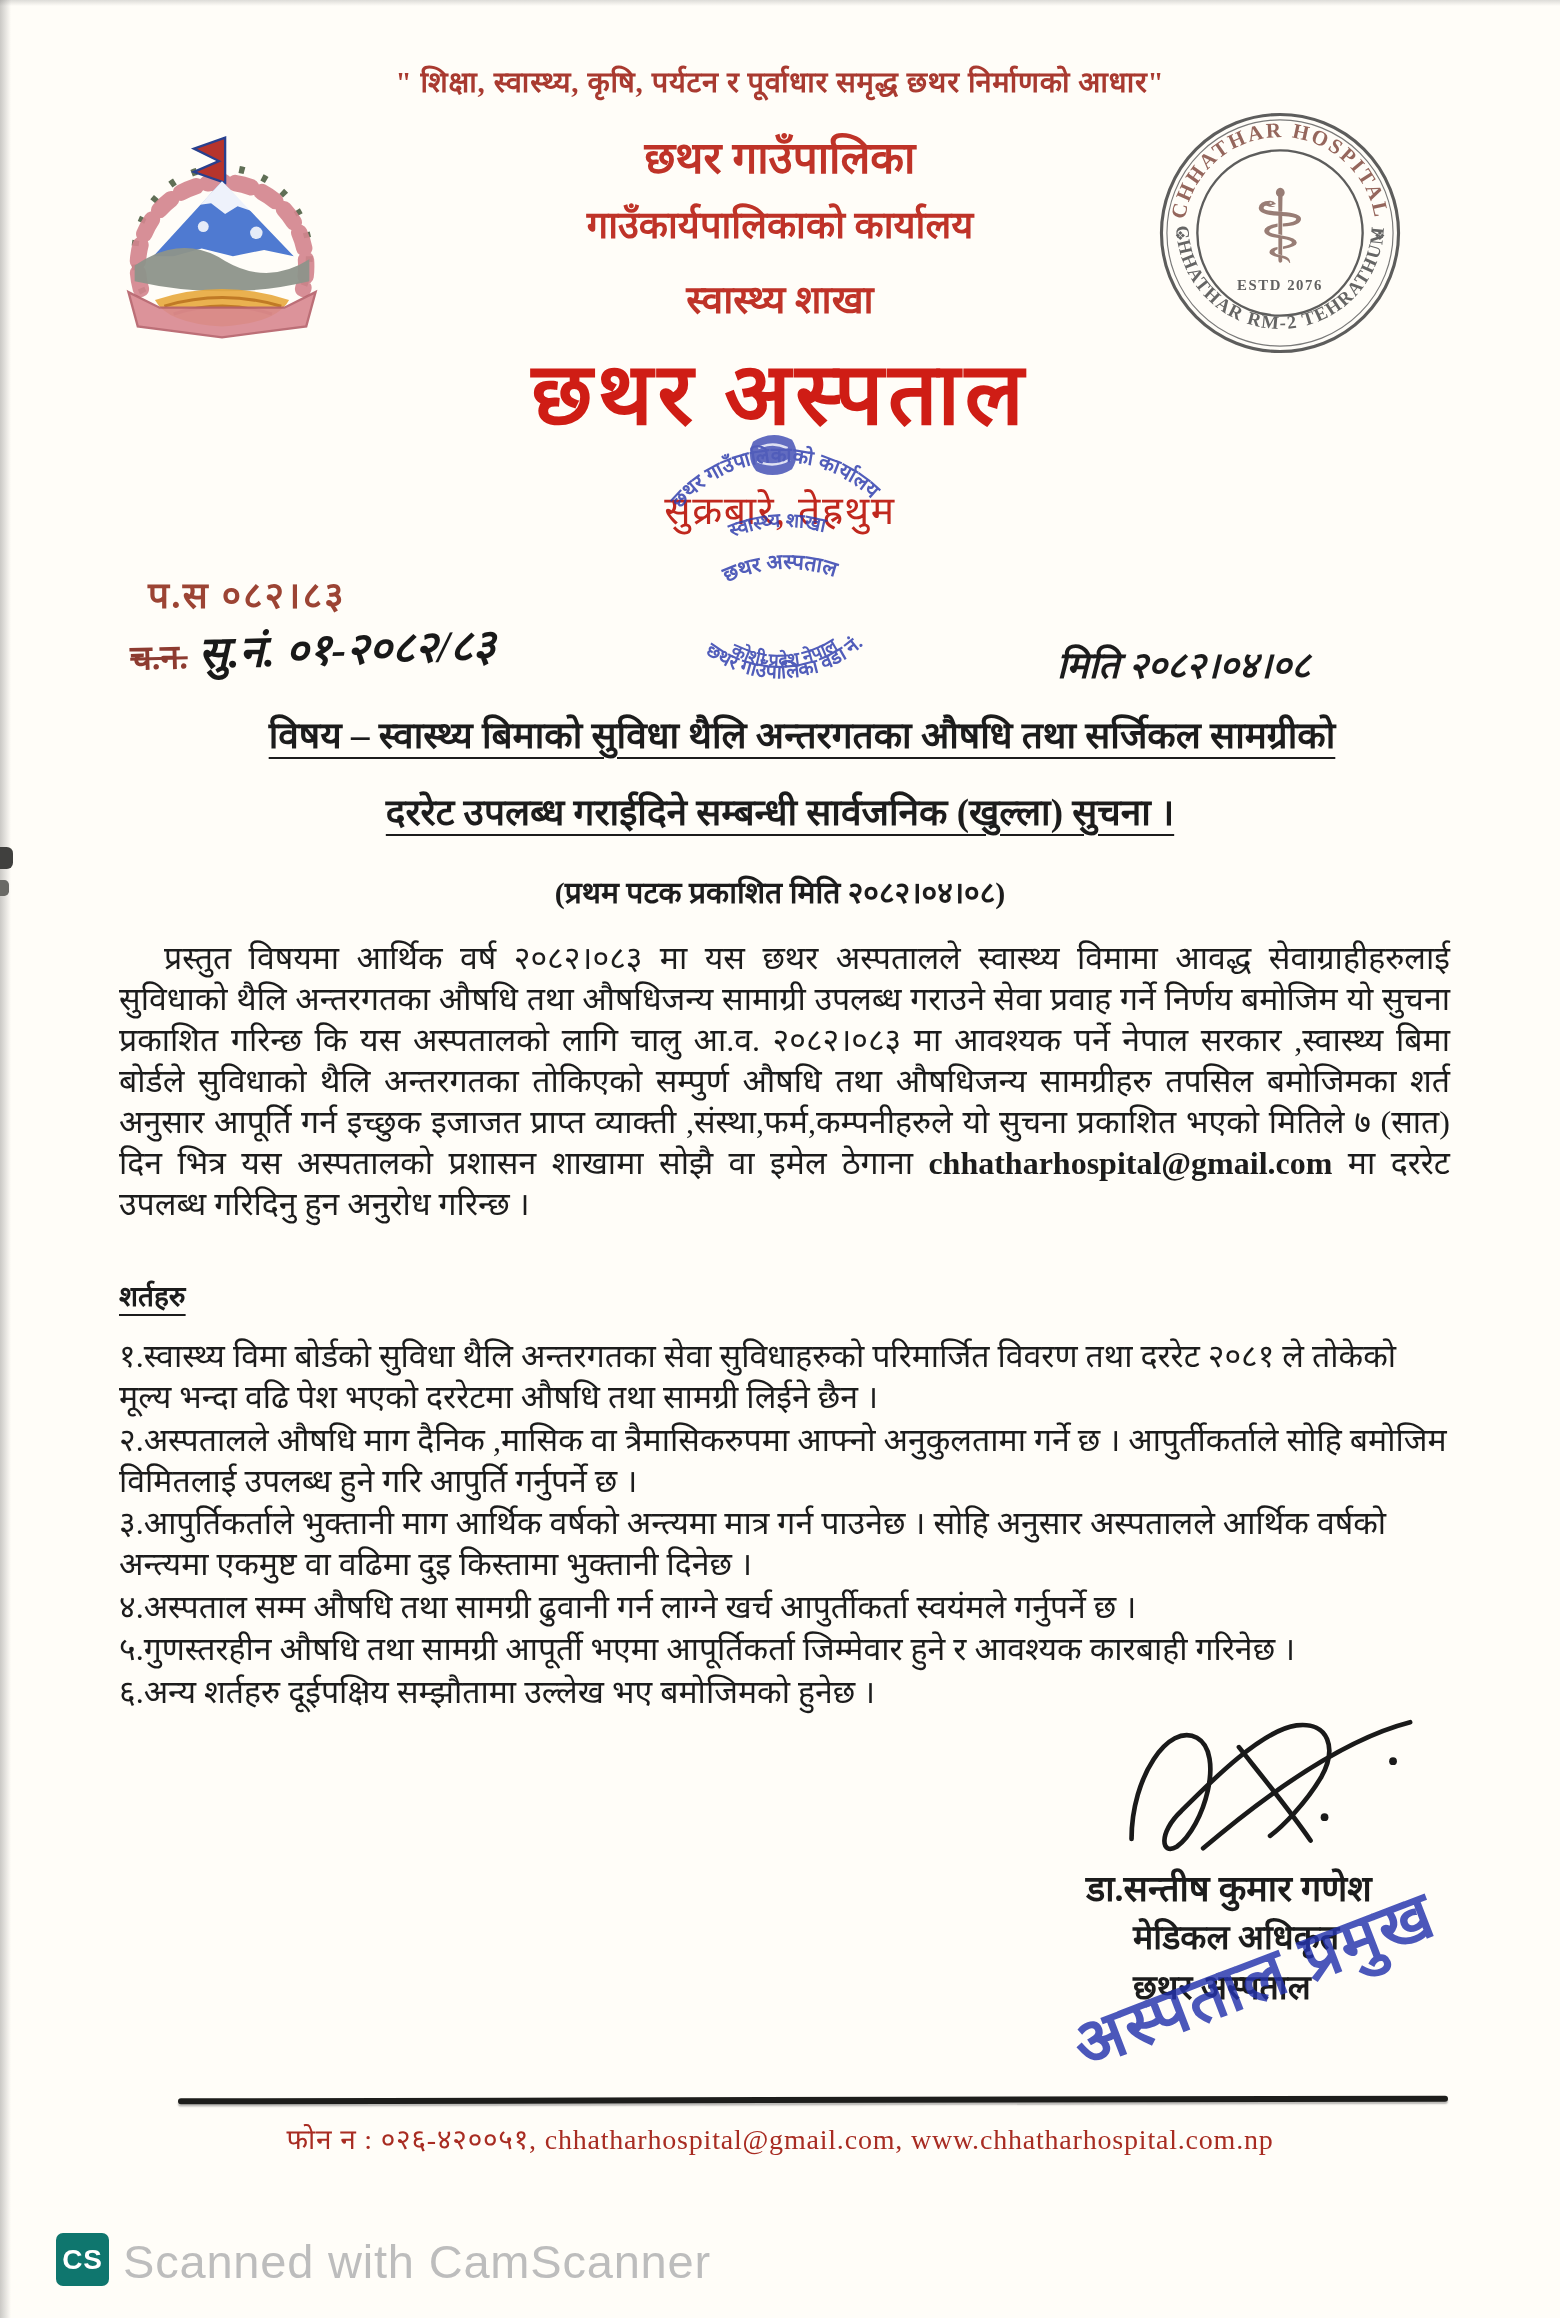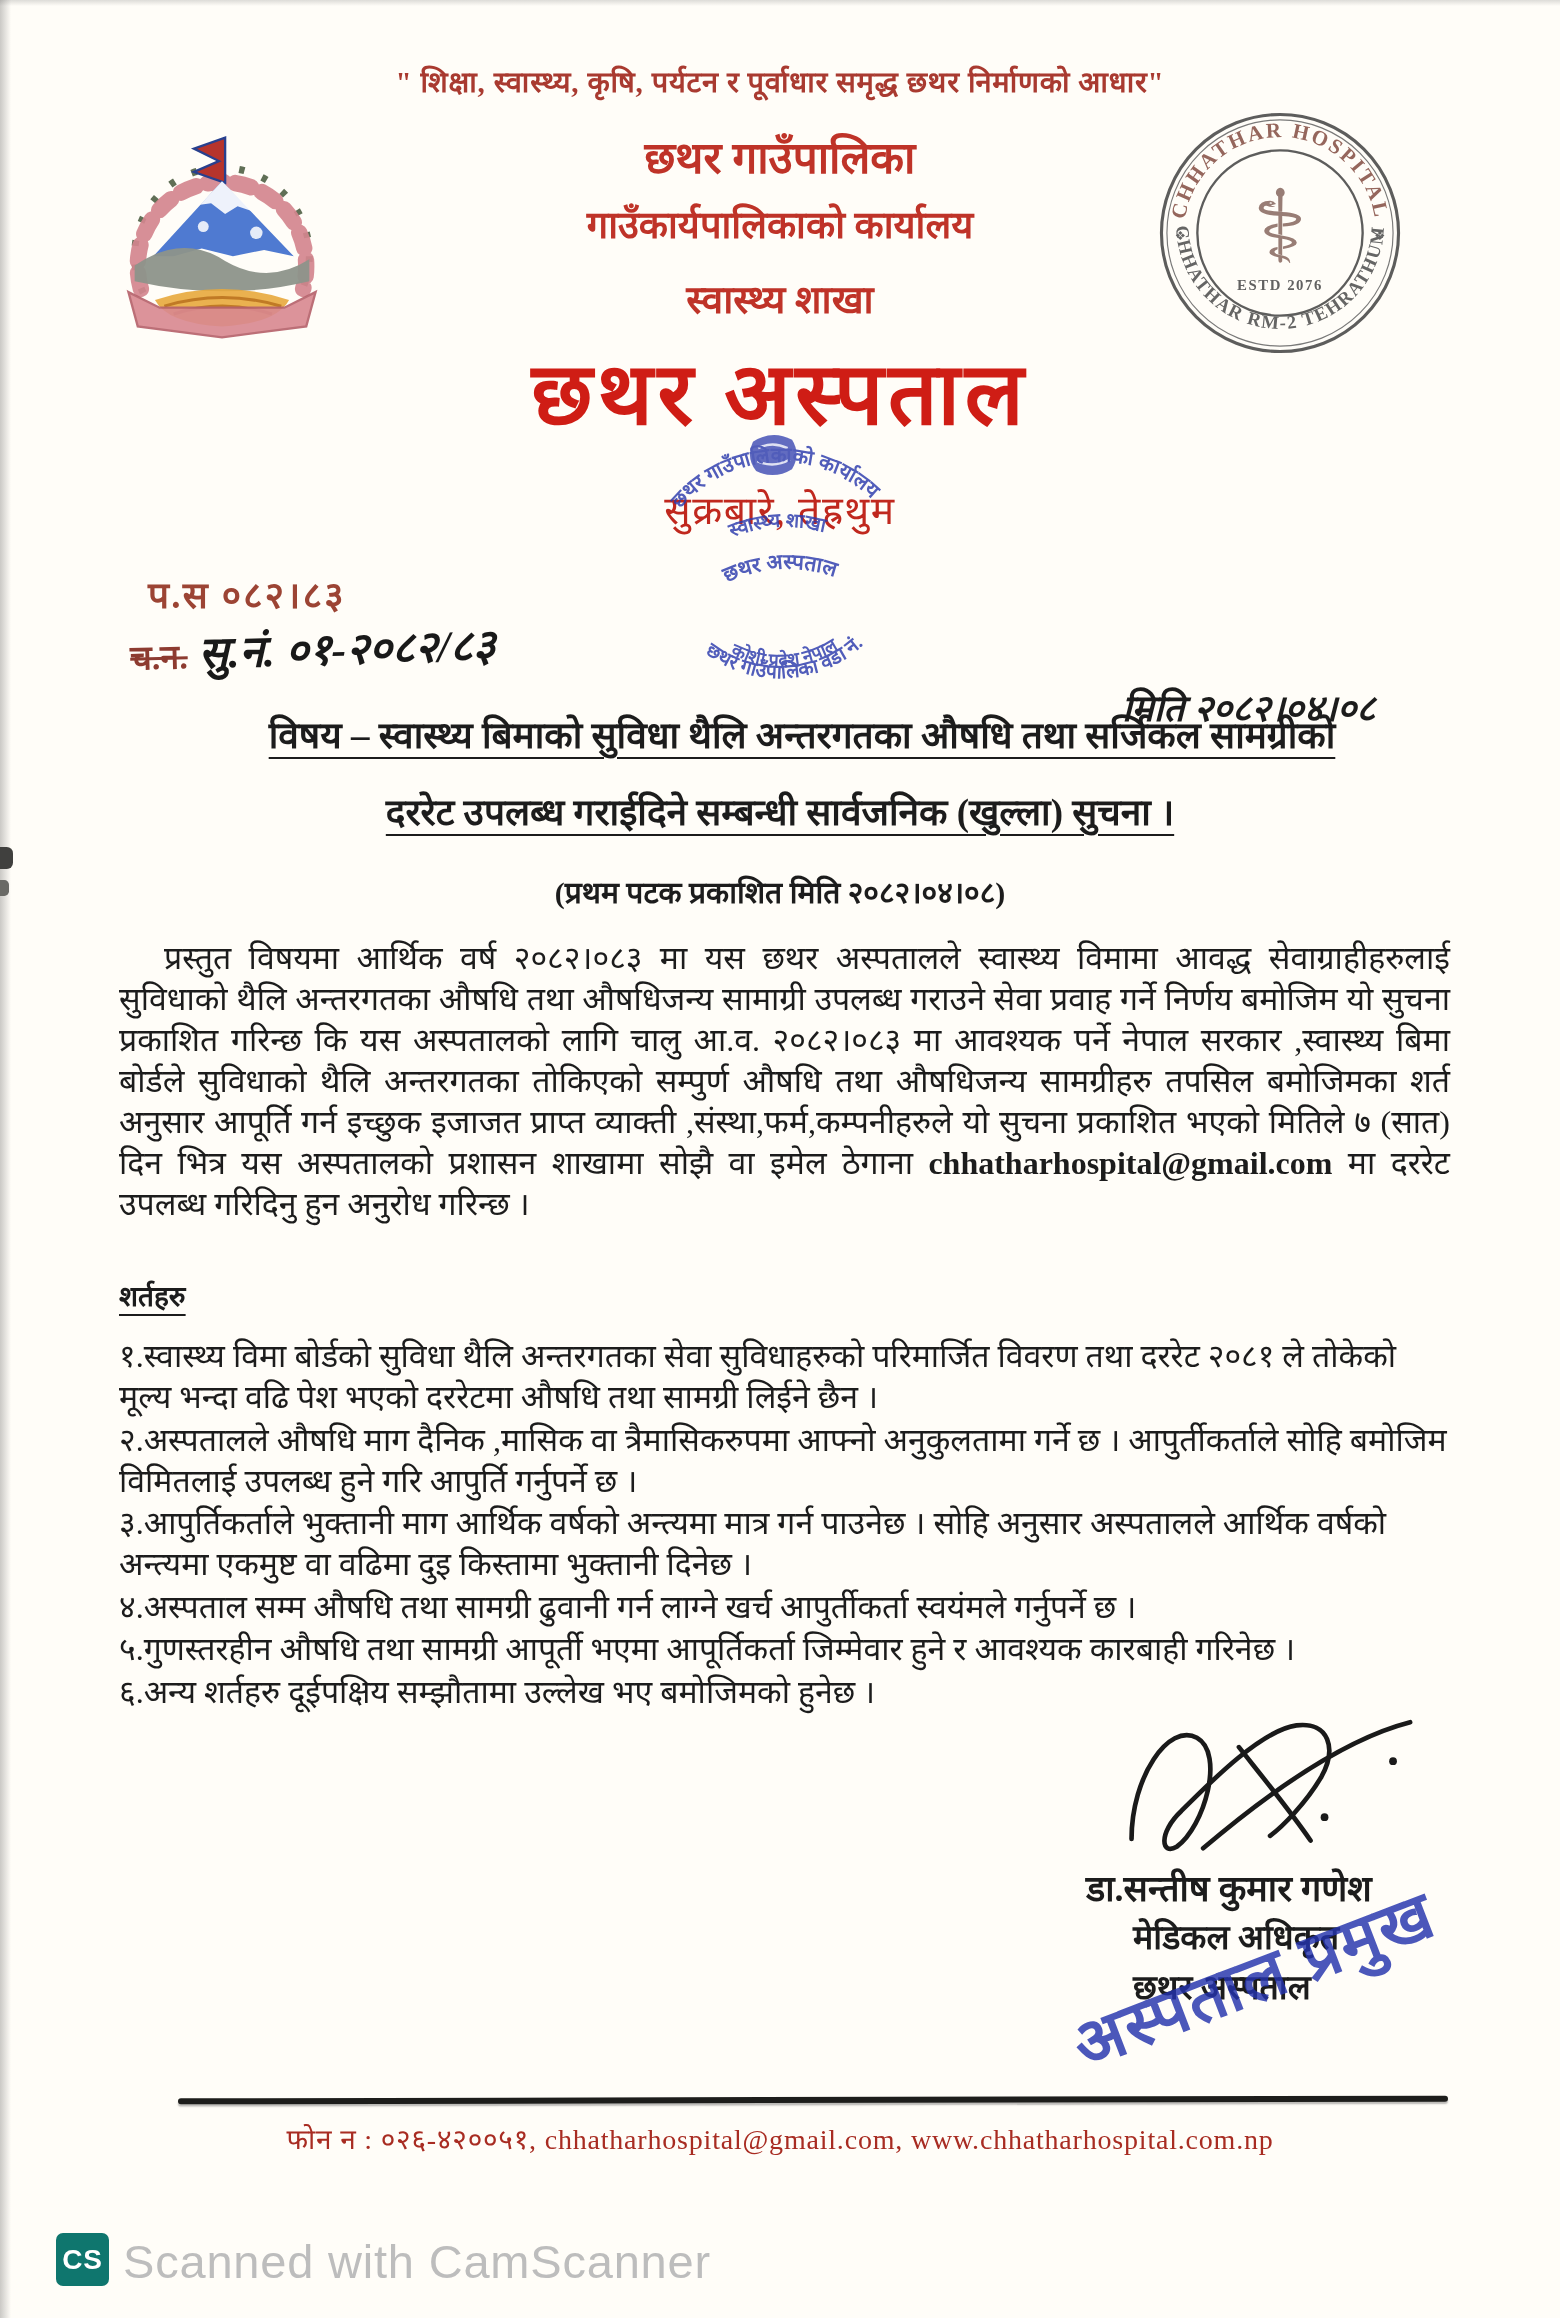--- a/index.html
+++ b/index.html
@@ -35,21 +35,21 @@
 
   .emblem{left:108px;top:133px;width:228px;height:209px;}
   .seal{left:1156px;top:109px;width:248px;height:248px;opacity:.9;}
   .round-stamp{left:607px;top:431px;width:343px;height:248px;opacity:.82;transform:rotate(-3deg);}
 
   
   .pa-sa{left:148px;top:568px;font-size:37px;color:#9c4434;letter-spacing:2.3px;font-weight:600;}
   .cha-na{left:130px;top:618px;font-size:44px;font-style:italic;font-weight:600;transform:rotate(-1.5deg);white-space:nowrap;}
   .cha-na .printed{color:#8d3b30;text-decoration:line-through;font-size:34px;font-style:normal;}
   .cha-na .hand{color:#191919;}
-  .date-line{left:1122px;top:638px;font-size:37px;font-weight:600;font-style:italic;white-space:nowrap;margin-top:43px;}
+  .date-line{left:1057px;top:638px;font-size:37px;font-weight:600;font-style:italic;white-space:nowrap;}
 
   
   .subject1{top:708px;font-size:37px;font-weight:bold;padding-left:44px;}
   .subject2{top:785px;font-size:37px;font-weight:bold;}
   .subject1 span,.subject2 span{
     text-decoration:underline;text-decoration-thickness:2.3px;text-underline-offset:9.4px;}
   .published{top:871px;font-size:30px;font-weight:600;}
 
   
   .body-par{left:119px;top:938px;width:1331px;font-size:32px;line-height:41px;

